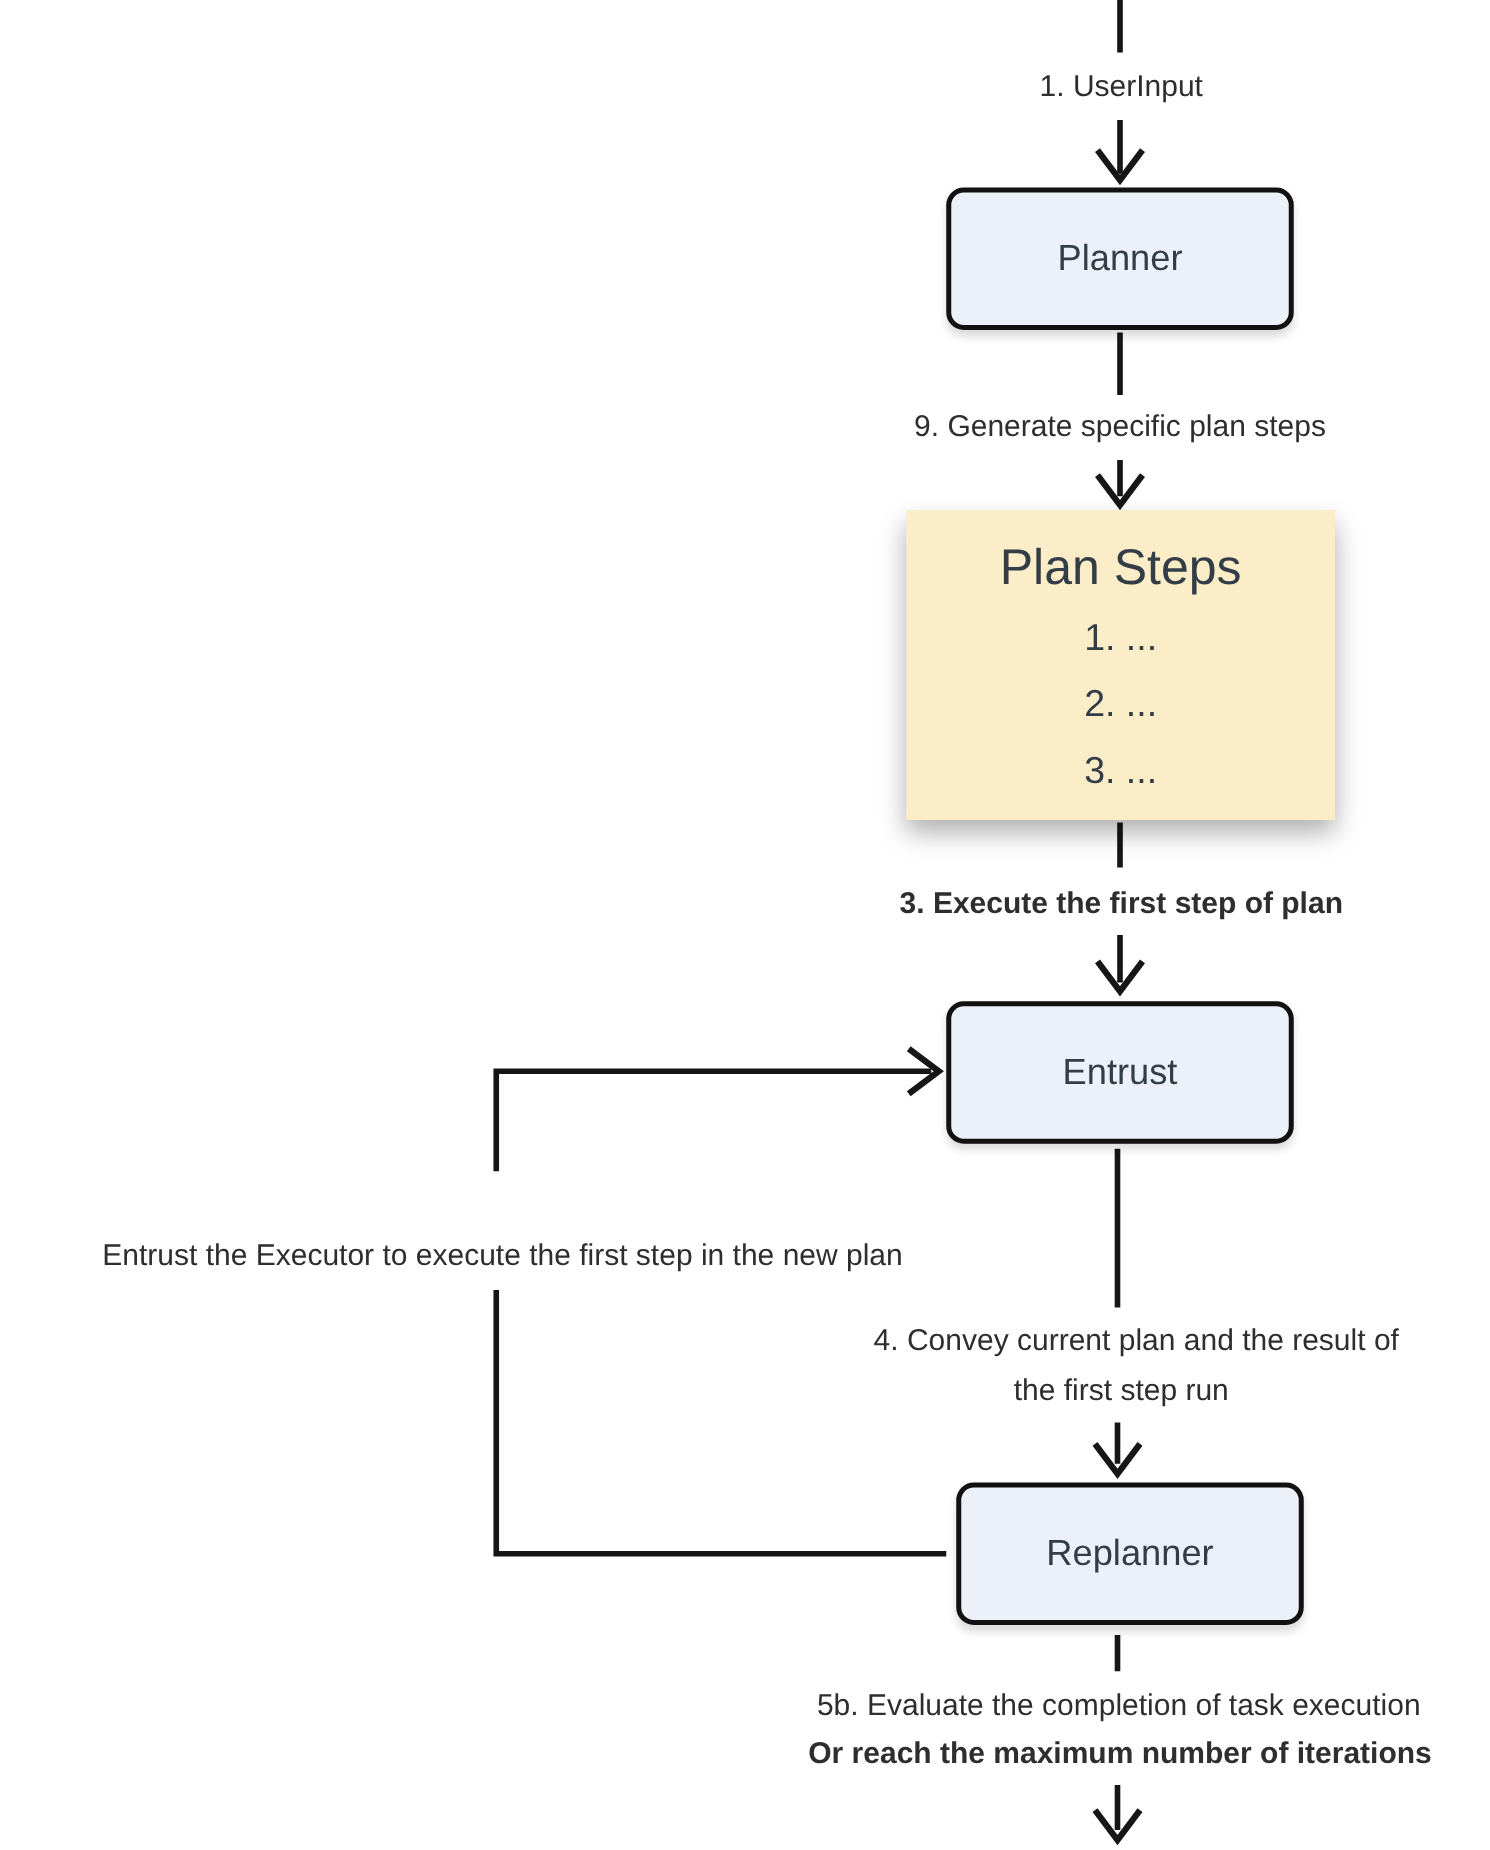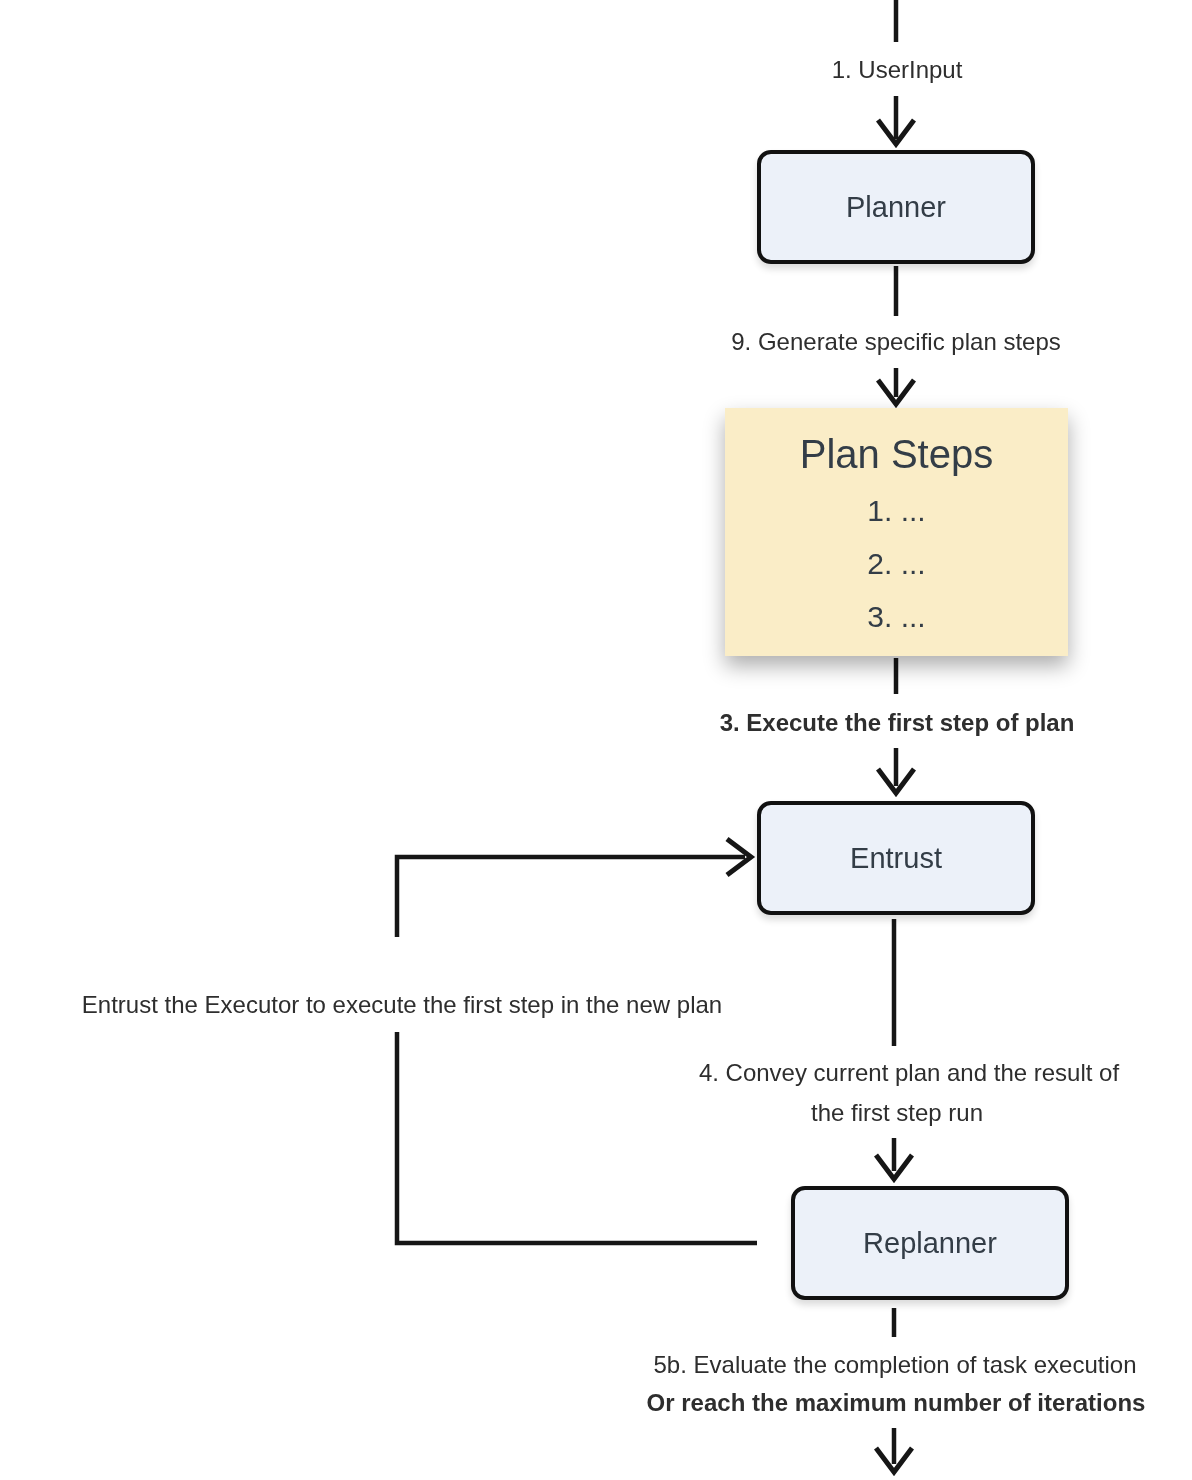--- a/index.html
+++ b/index.html
@@ -23,21 +23,21 @@
     background: var(--node-fill, #ECF1F9);
     border: 4px solid var(--node-border, #111111);
     border-radius: 14px;
     display: flex; align-items: center; justify-content: center;
     font-size: 29px;
     color: var(--node-text, #333D47);
     box-shadow: 0 5px 7px rgba(0,0,0,0.14);
   }
   #node-planner   { left: 757px; top: 150px; }
   #node-executor  { left: 757px; top: 801px; }
-  #node-replanner { left: 791px; top: 1186px; }
+  #node-replanner { left: 765px; top: 1186px; }
 
   .note {
     position: absolute;
     left: 725px; top: 408px;
     width: 343px; height: 248px;
     box-sizing: border-box;
     background: var(--note-fill, #FAEDC7);
     color: var(--node-text, #333D47);
     text-align: center;
     box-shadow: 0 10px 20px rgba(0,0,0,0.32);

